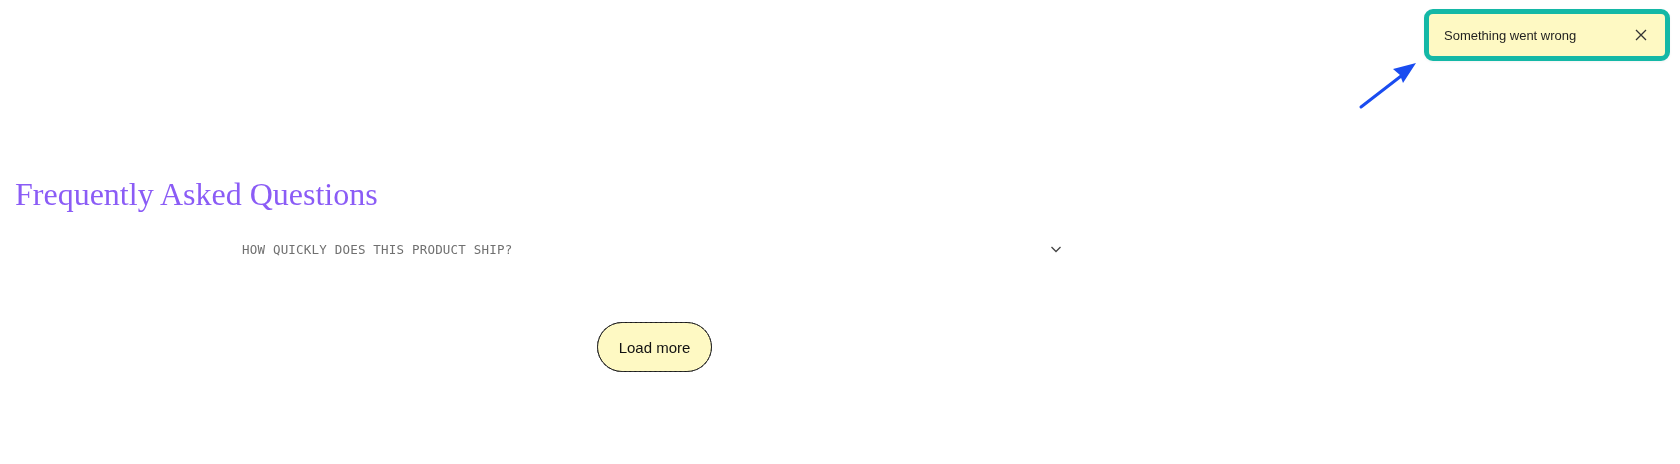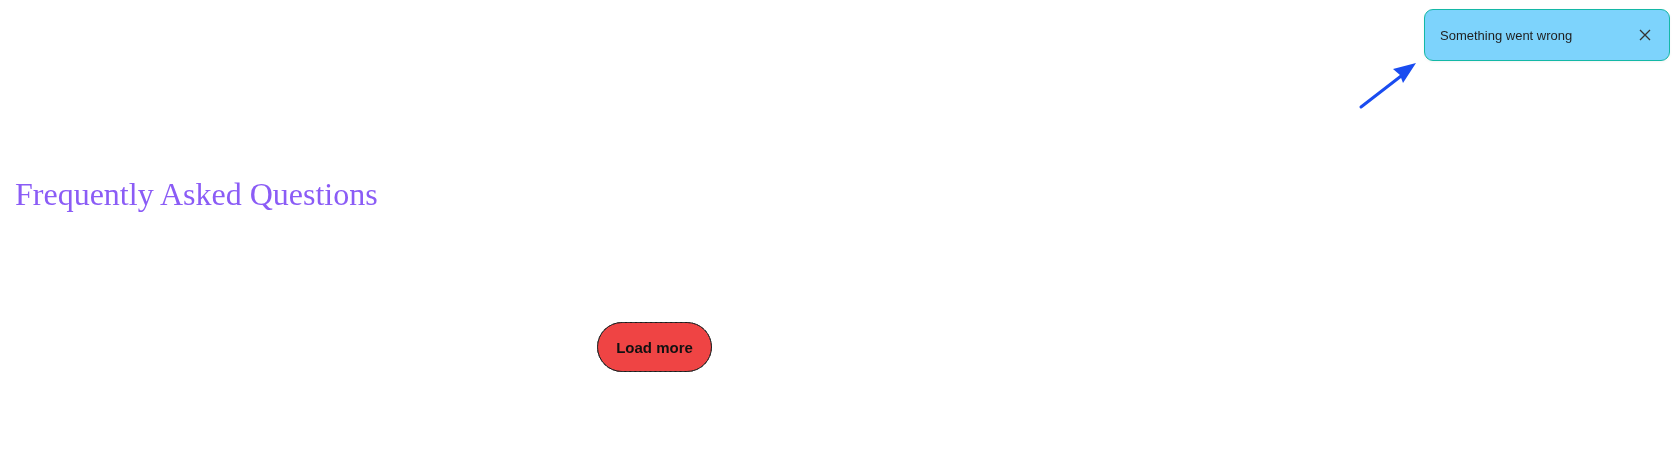--- a/index.html
+++ b/index.html
@@ -17,39 +17,45 @@
     .faq-item:first-child { margin-top: -10px; }
     .faq-question {
       font-family: "DejaVu Sans Mono", monospace; font-size: 12.5px;
       color: #707070; letter-spacing: 0.2px; text-transform: uppercase;
     }
     .chevron { width: 14px; height: 14px; margin-right: 9px; }
     .load-more {
       position: absolute; left: 597px; top: 322px; width: 115px; height: 50px;
       box-sizing: border-box; border: 1.5px solid #1a1a1a; border-radius: 25px;
       outline: 1px dashed #333; outline-offset: -1px;
-      background: #ef4444; font-family: "Liberation Sans", sans-serif;
-      font-weight: bold; font-size: 15px; color: #111; cursor: pointer;
+      background: #fef9c3; font-family: "Liberation Sans", sans-serif;
+      font-weight: normal; font-size: 15px; color: #111; cursor: pointer;
     }
     .toast {
       position: absolute; left: 1424px; top: 9px; width: 246px; height: 52px;
-      box-sizing: border-box; background: #7dd3fc; border: 1px solid #14b8a6;
+      box-sizing: border-box; background: #fef9c3; border: 5px solid #14b8a6;
       border-radius: 9px; display: flex; align-items: center; justify-content: space-between;
       padding: 0 16px 0 15px; box-shadow: 0 1px 3px rgba(0,0,0,0.05);
     }
     .toast-text { font-size: 13px; color: #1f1f1f; }
     .toast-close { width: 16px; height: 16px; cursor: pointer; display: flex; align-items: center; justify-content: center; }
     .arrow { position: absolute; left: 1355px; top: 55px; width: 80px; height: 60px; }
   </style>
 </head>
 <body>
 
 <h1 class="faq-title">Frequently Asked Questions</h1>
 
 <div class="faq-list">
+  <div class="faq-item">
+    <span class="faq-question">HOW QUICKLY DOES THIS PRODUCT SHIP?</span>
+    <svg class="chevron" viewBox="0 0 14 14">
+      <path d="M2.5 5 L7 9.5 L11.5 5" fill="none" stroke="#444" stroke-width="1.3"></path>
+    </svg>
+  </div>
 </div>
 
 <button class="load-more">Load more</button>
 
 <div class="toast">
   <span class="toast-text">Something went wrong</span>
   <span class="toast-close">
     <svg width="12" height="12" viewBox="0 0 12 12">
       <path d="M1 1 L11 11 M11 1 L1 11" stroke="#333" stroke-width="1.3" fill="none"></path>
     </svg>

